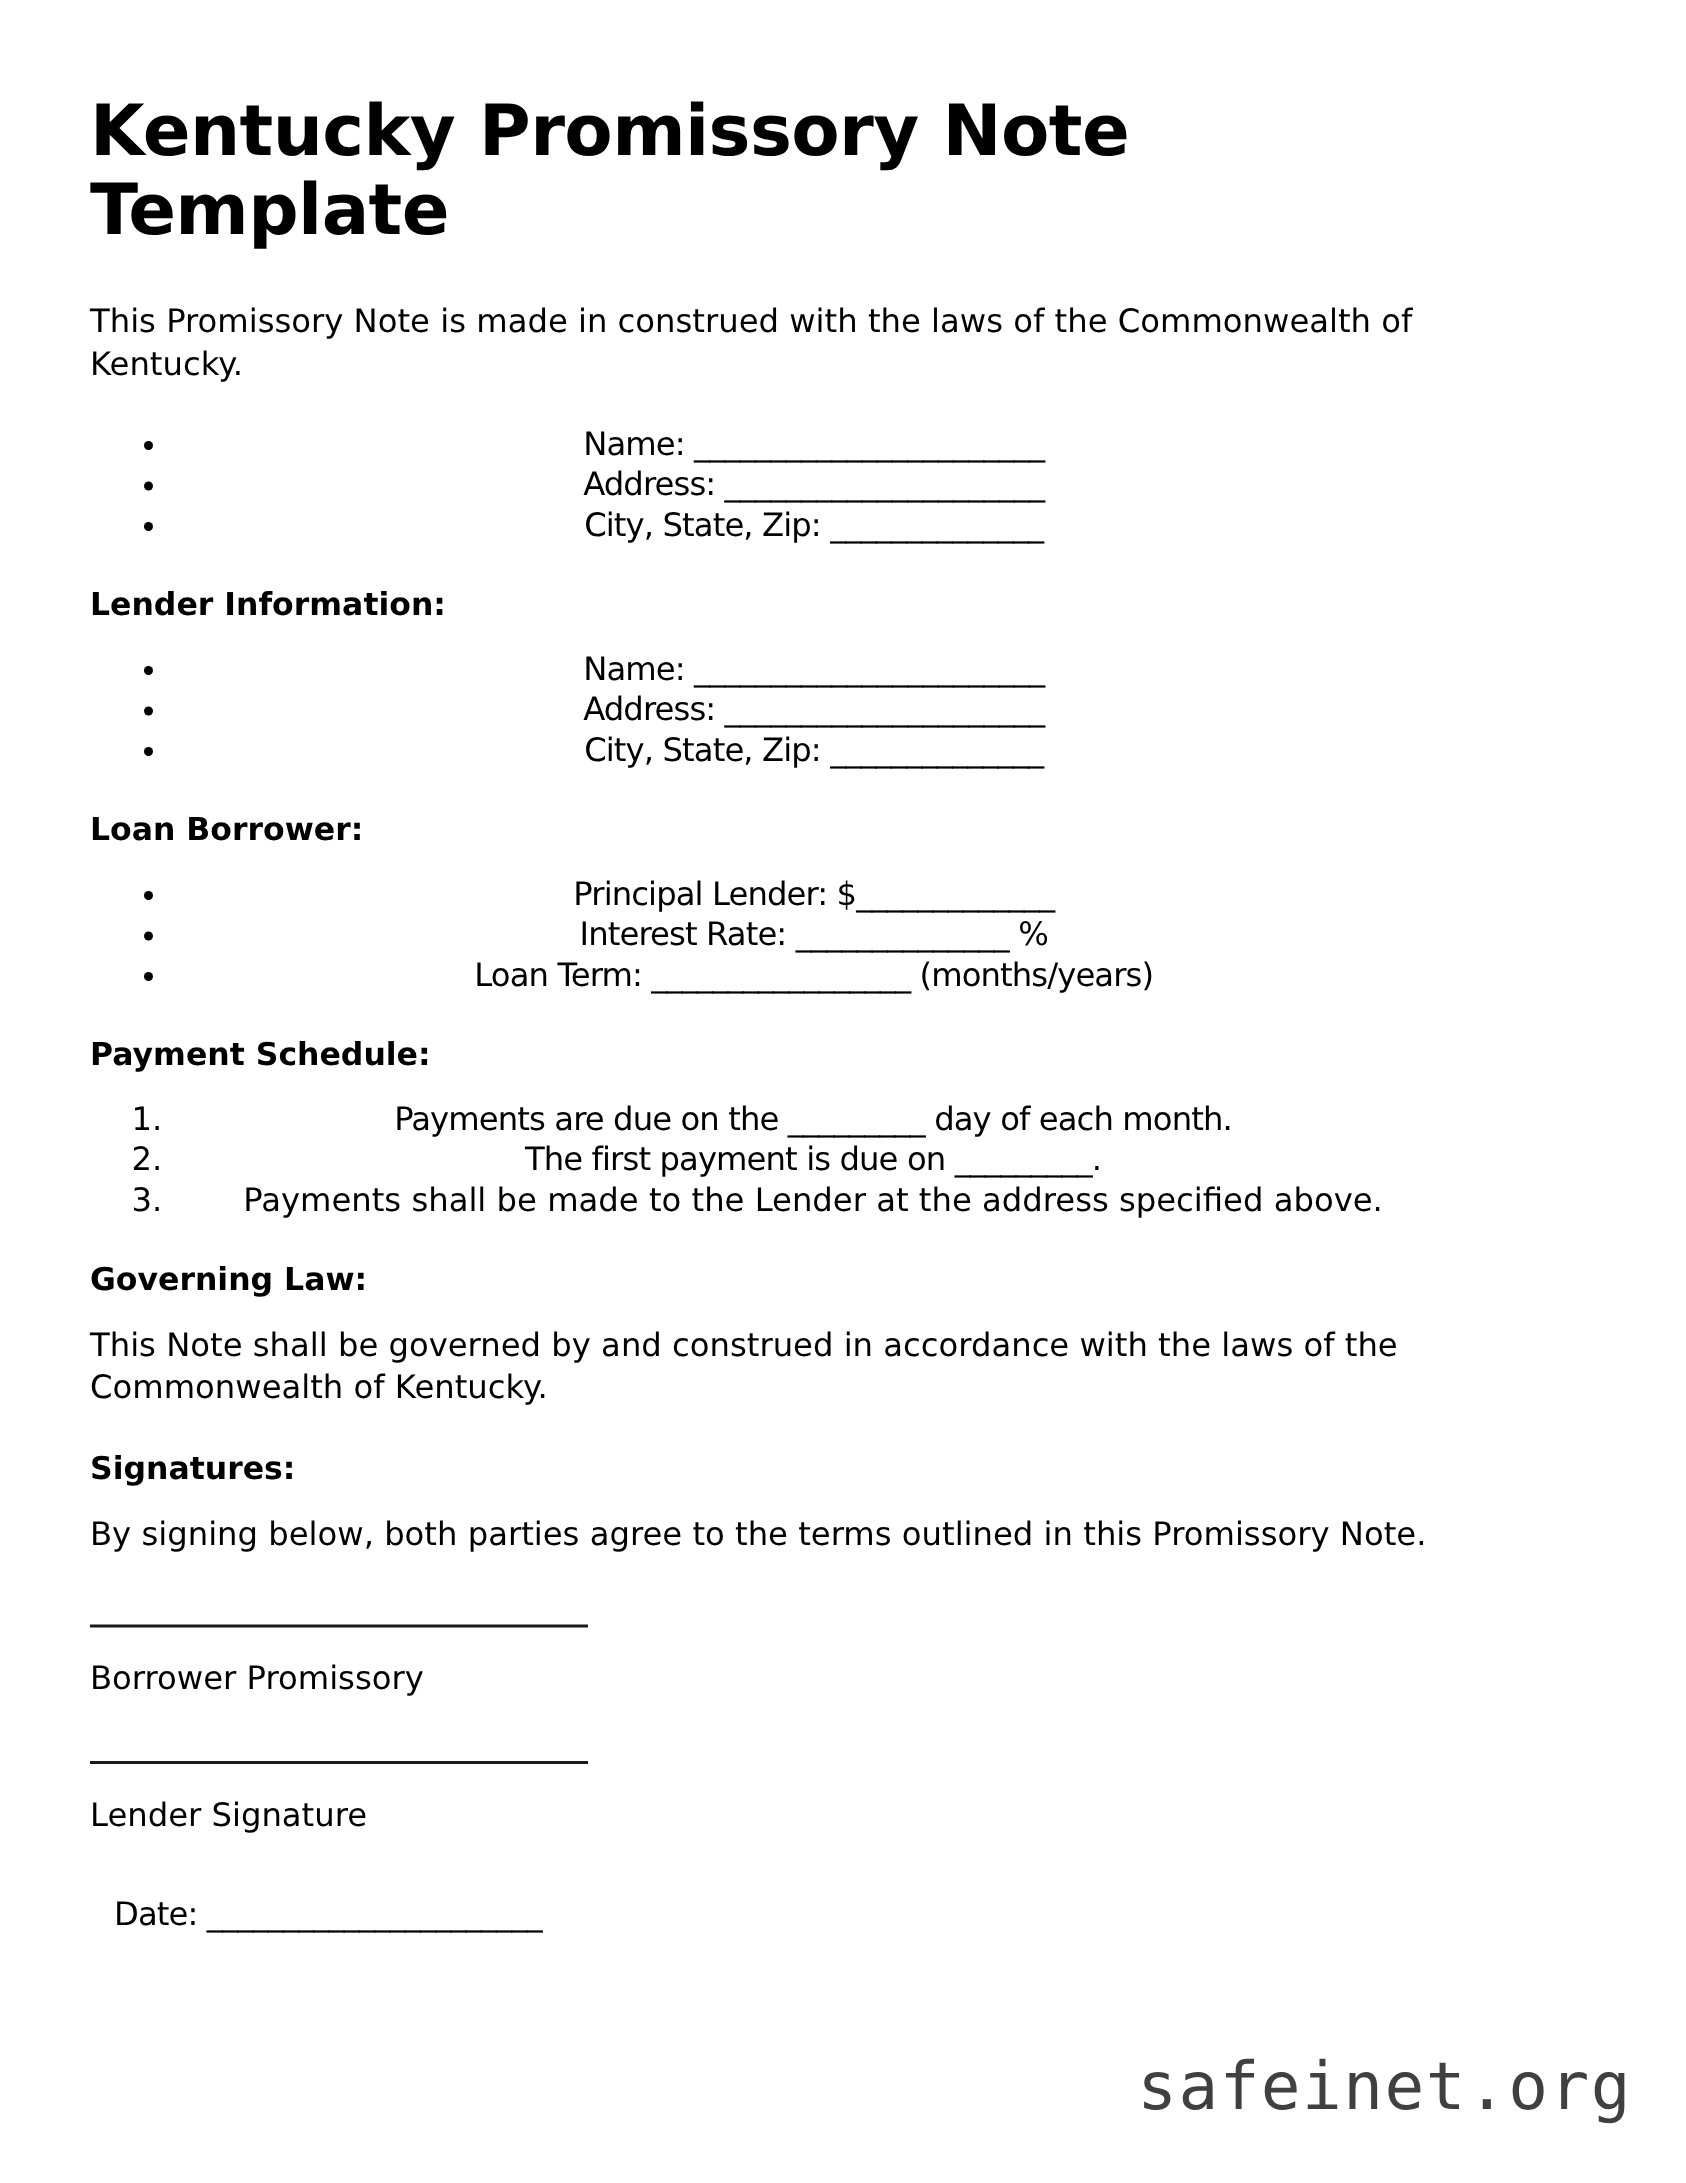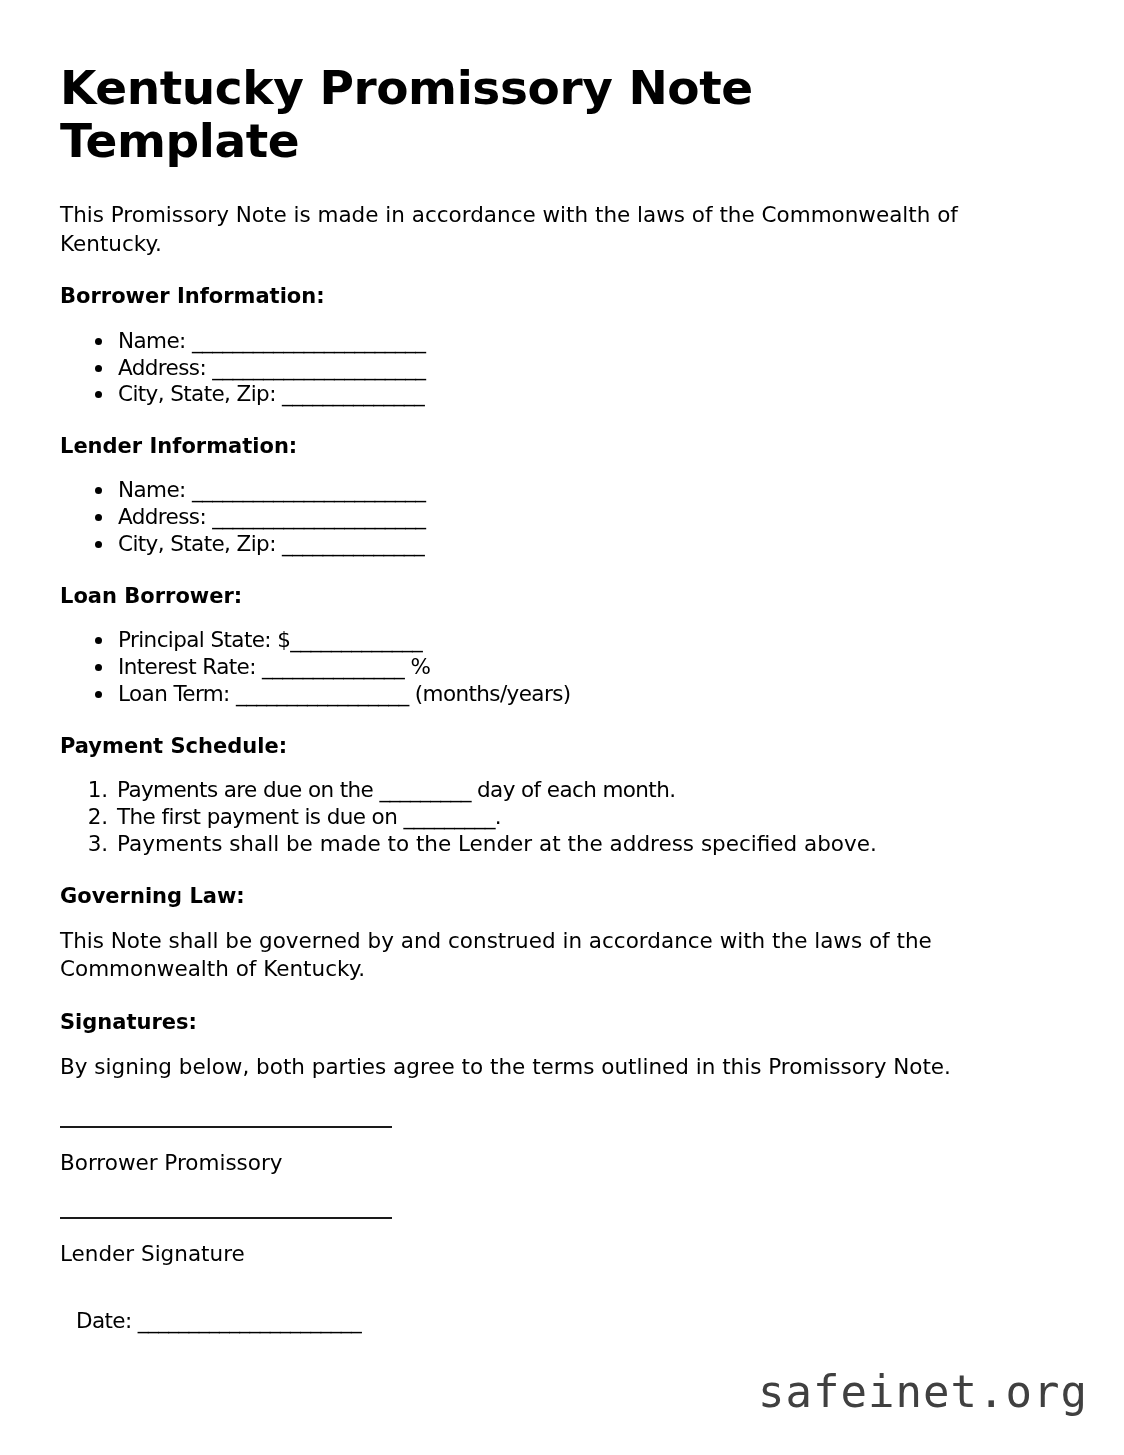--- a/index.html
+++ b/index.html
@@ -44,20 +44,21 @@
     font-size: 21px;
     font-weight: bold;
     margin: 0 0 18px 0;
     line-height: 1.2;
   }
 
   ul.fields, ol.steps {
     margin: 0 0 26px 0;
     padding: 0 0 0 55px;
     list-style-position: outside;
+    text-align: center;
   }
   ul.fields { list-style-type: disc; }
   ol.steps  { list-style-type: decimal; }
 
   ul.fields li, ol.steps li {
     font-size: 21.5px;
     line-height: 1.25;
     margin: 0;
     padding-left: 3px;
   }
@@ -97,39 +98,38 @@
     white-space: nowrap;
   }
 </style>
 </head>
 <body>
 
 <div class="page">
 
   <h1 class="doc-title">Kentucky Promissory Note Template</h1>
 
-  <p class="para">This Promissory Note is made in accordance with the laws of the Commonwealth of Kentucky.</p>
+  <p class="para">This Promissory Note is made in construed with the laws of the Commonwealth of Kentucky.</p>
 
-  <h2 class="section">Borrower Information:</h2>
   <ul class="fields">
     <li><span class="blank">Name: _______________________</span></li>
     <li><span class="blank">Address: _____________________</span></li>
     <li><span class="blank">City, State, Zip: ______________</span></li>
   </ul>
 
   <h2 class="section">Lender Information:</h2>
   <ul class="fields">
     <li><span class="blank">Name: _______________________</span></li>
     <li><span class="blank">Address: _____________________</span></li>
     <li><span class="blank">City, State, Zip: ______________</span></li>
   </ul>
 
   <h2 class="section">Loan Borrower:</h2>
   <ul class="fields">
-    <li><span class="blank">Principal State: $_____________</span></li>
+    <li><span class="blank">Principal Lender: $_____________</span></li>
     <li><span class="blank">Interest Rate: ______________ %</span></li>
     <li><span class="blank">Loan Term: _________________ (months/years)</span></li>
   </ul>
 
   <h2 class="section">Payment Schedule:</h2>
   <ol class="steps">
     <li><span class="blank">Payments are due on the _________ day of each month.</span></li>
     <li><span class="blank">The first payment is due on _________.</span></li>
     <li><span>Payments shall be made to the Lender at the address specified above.</span></li>
   </ol>

